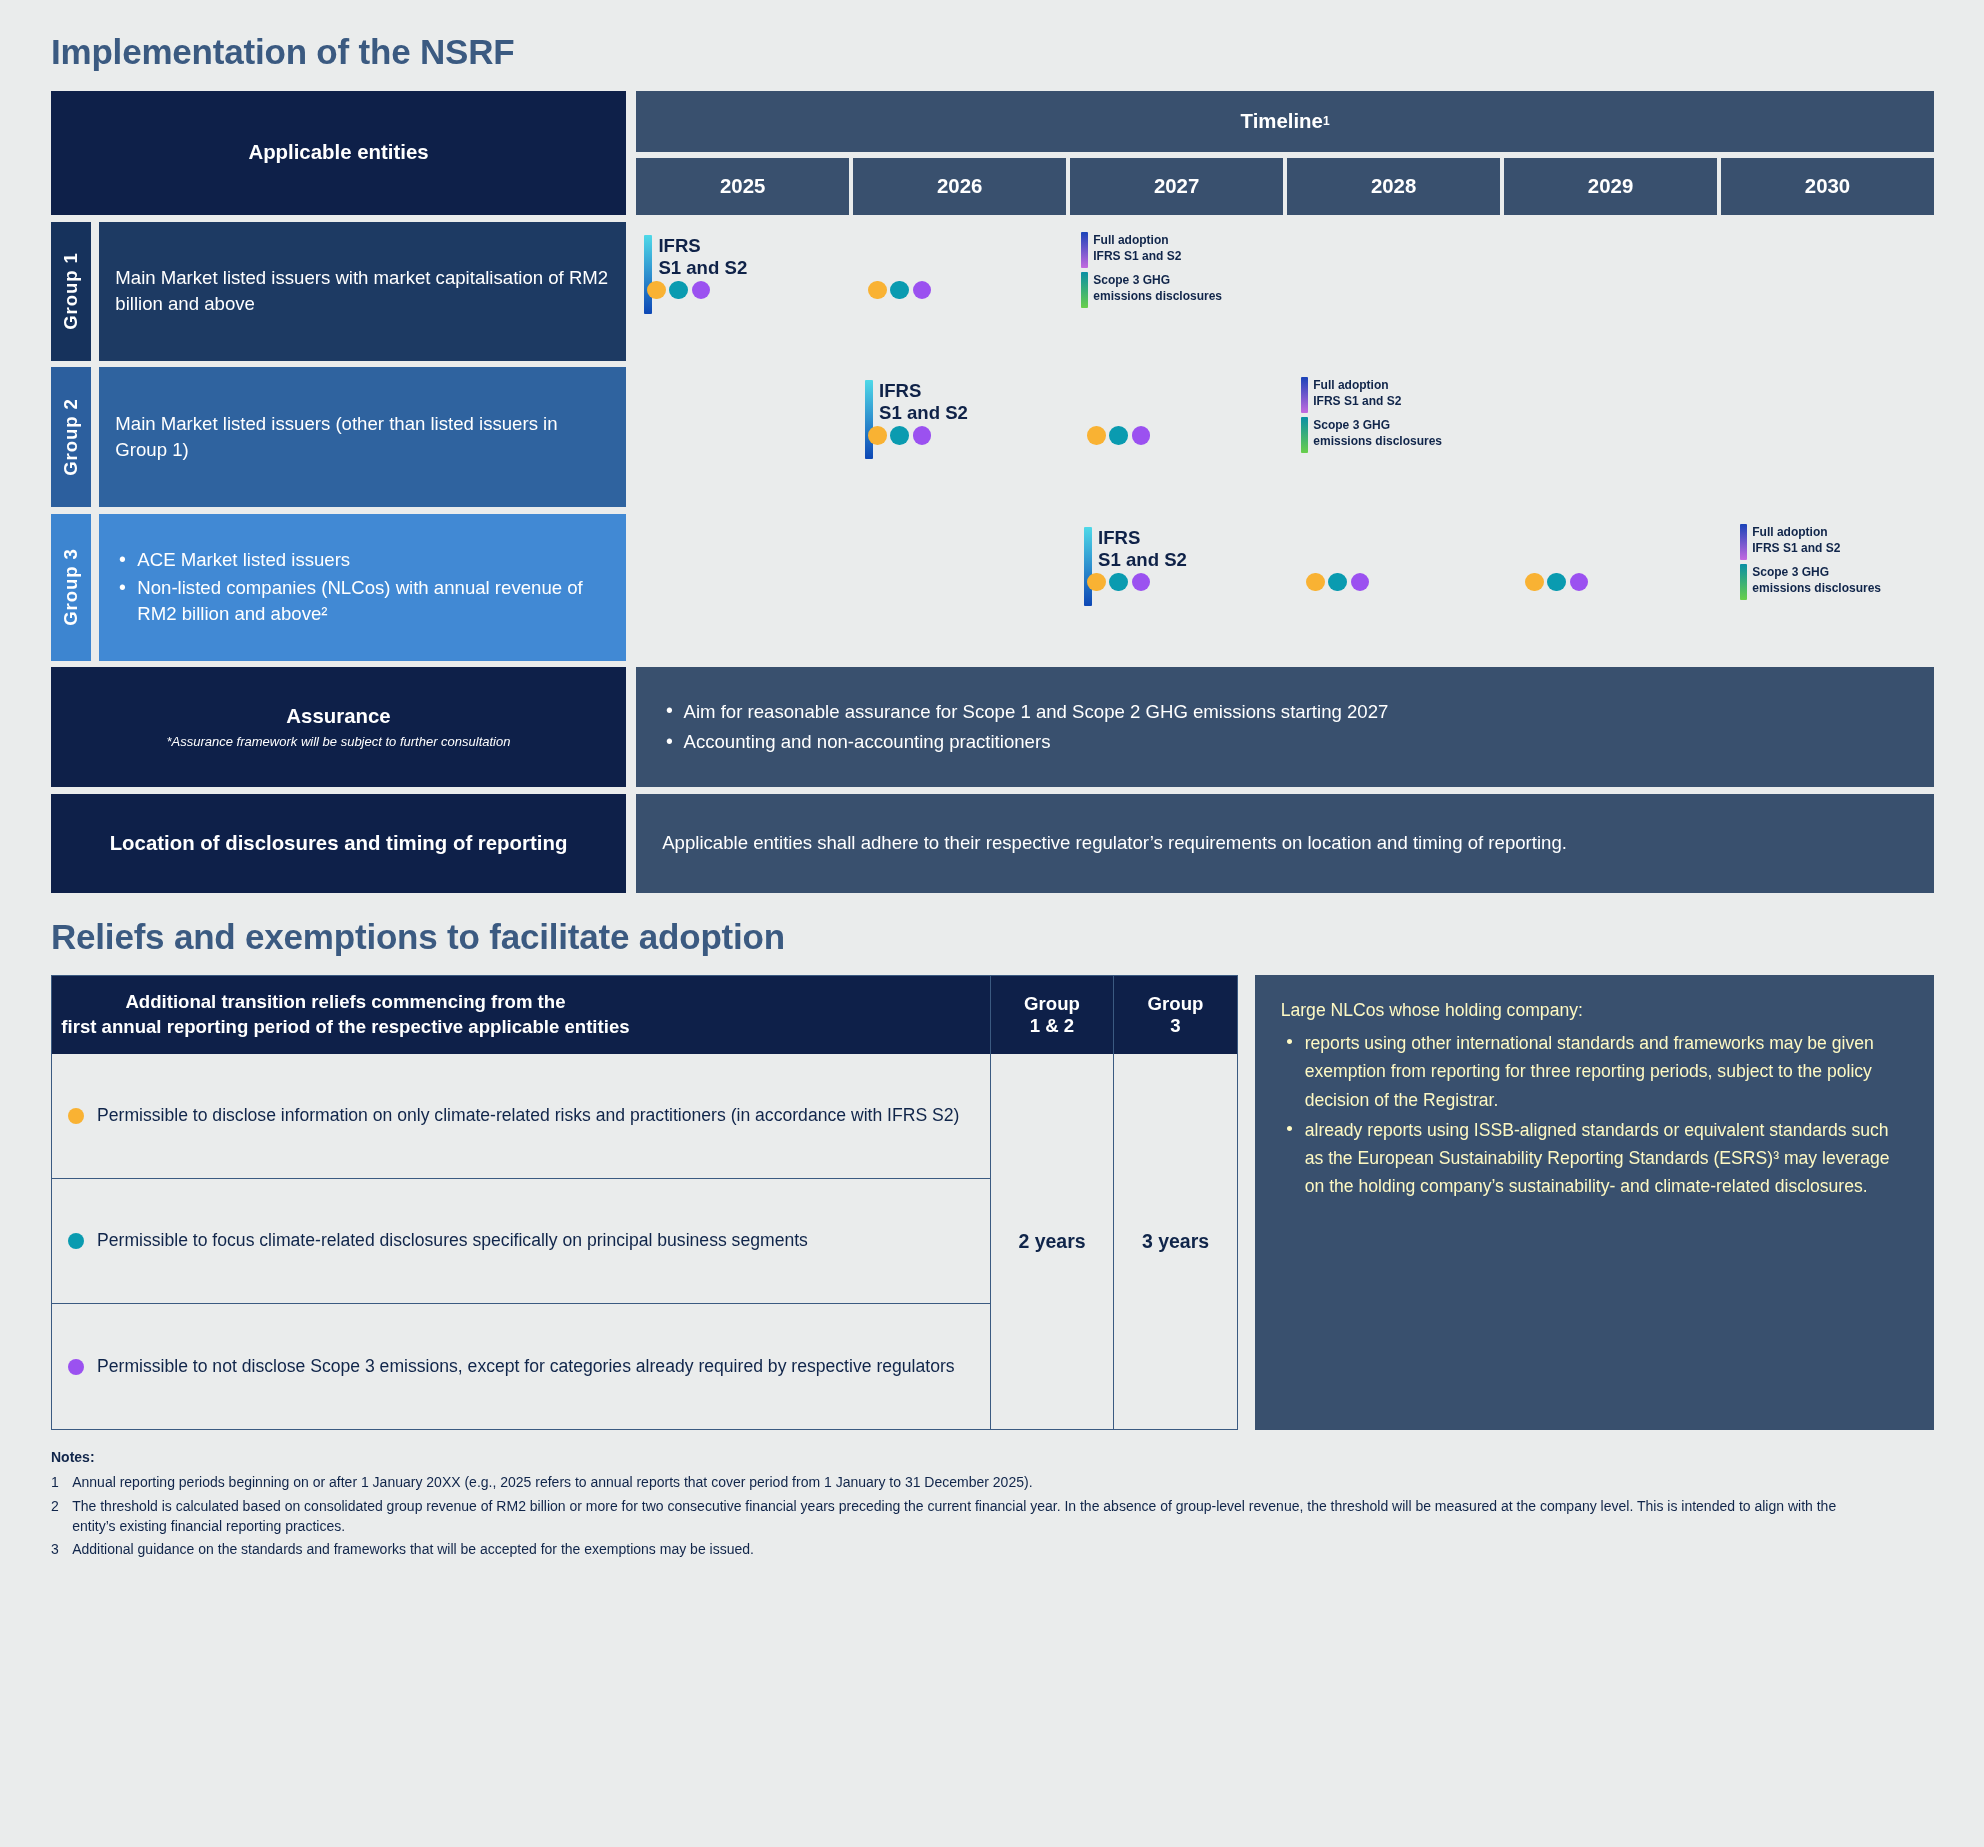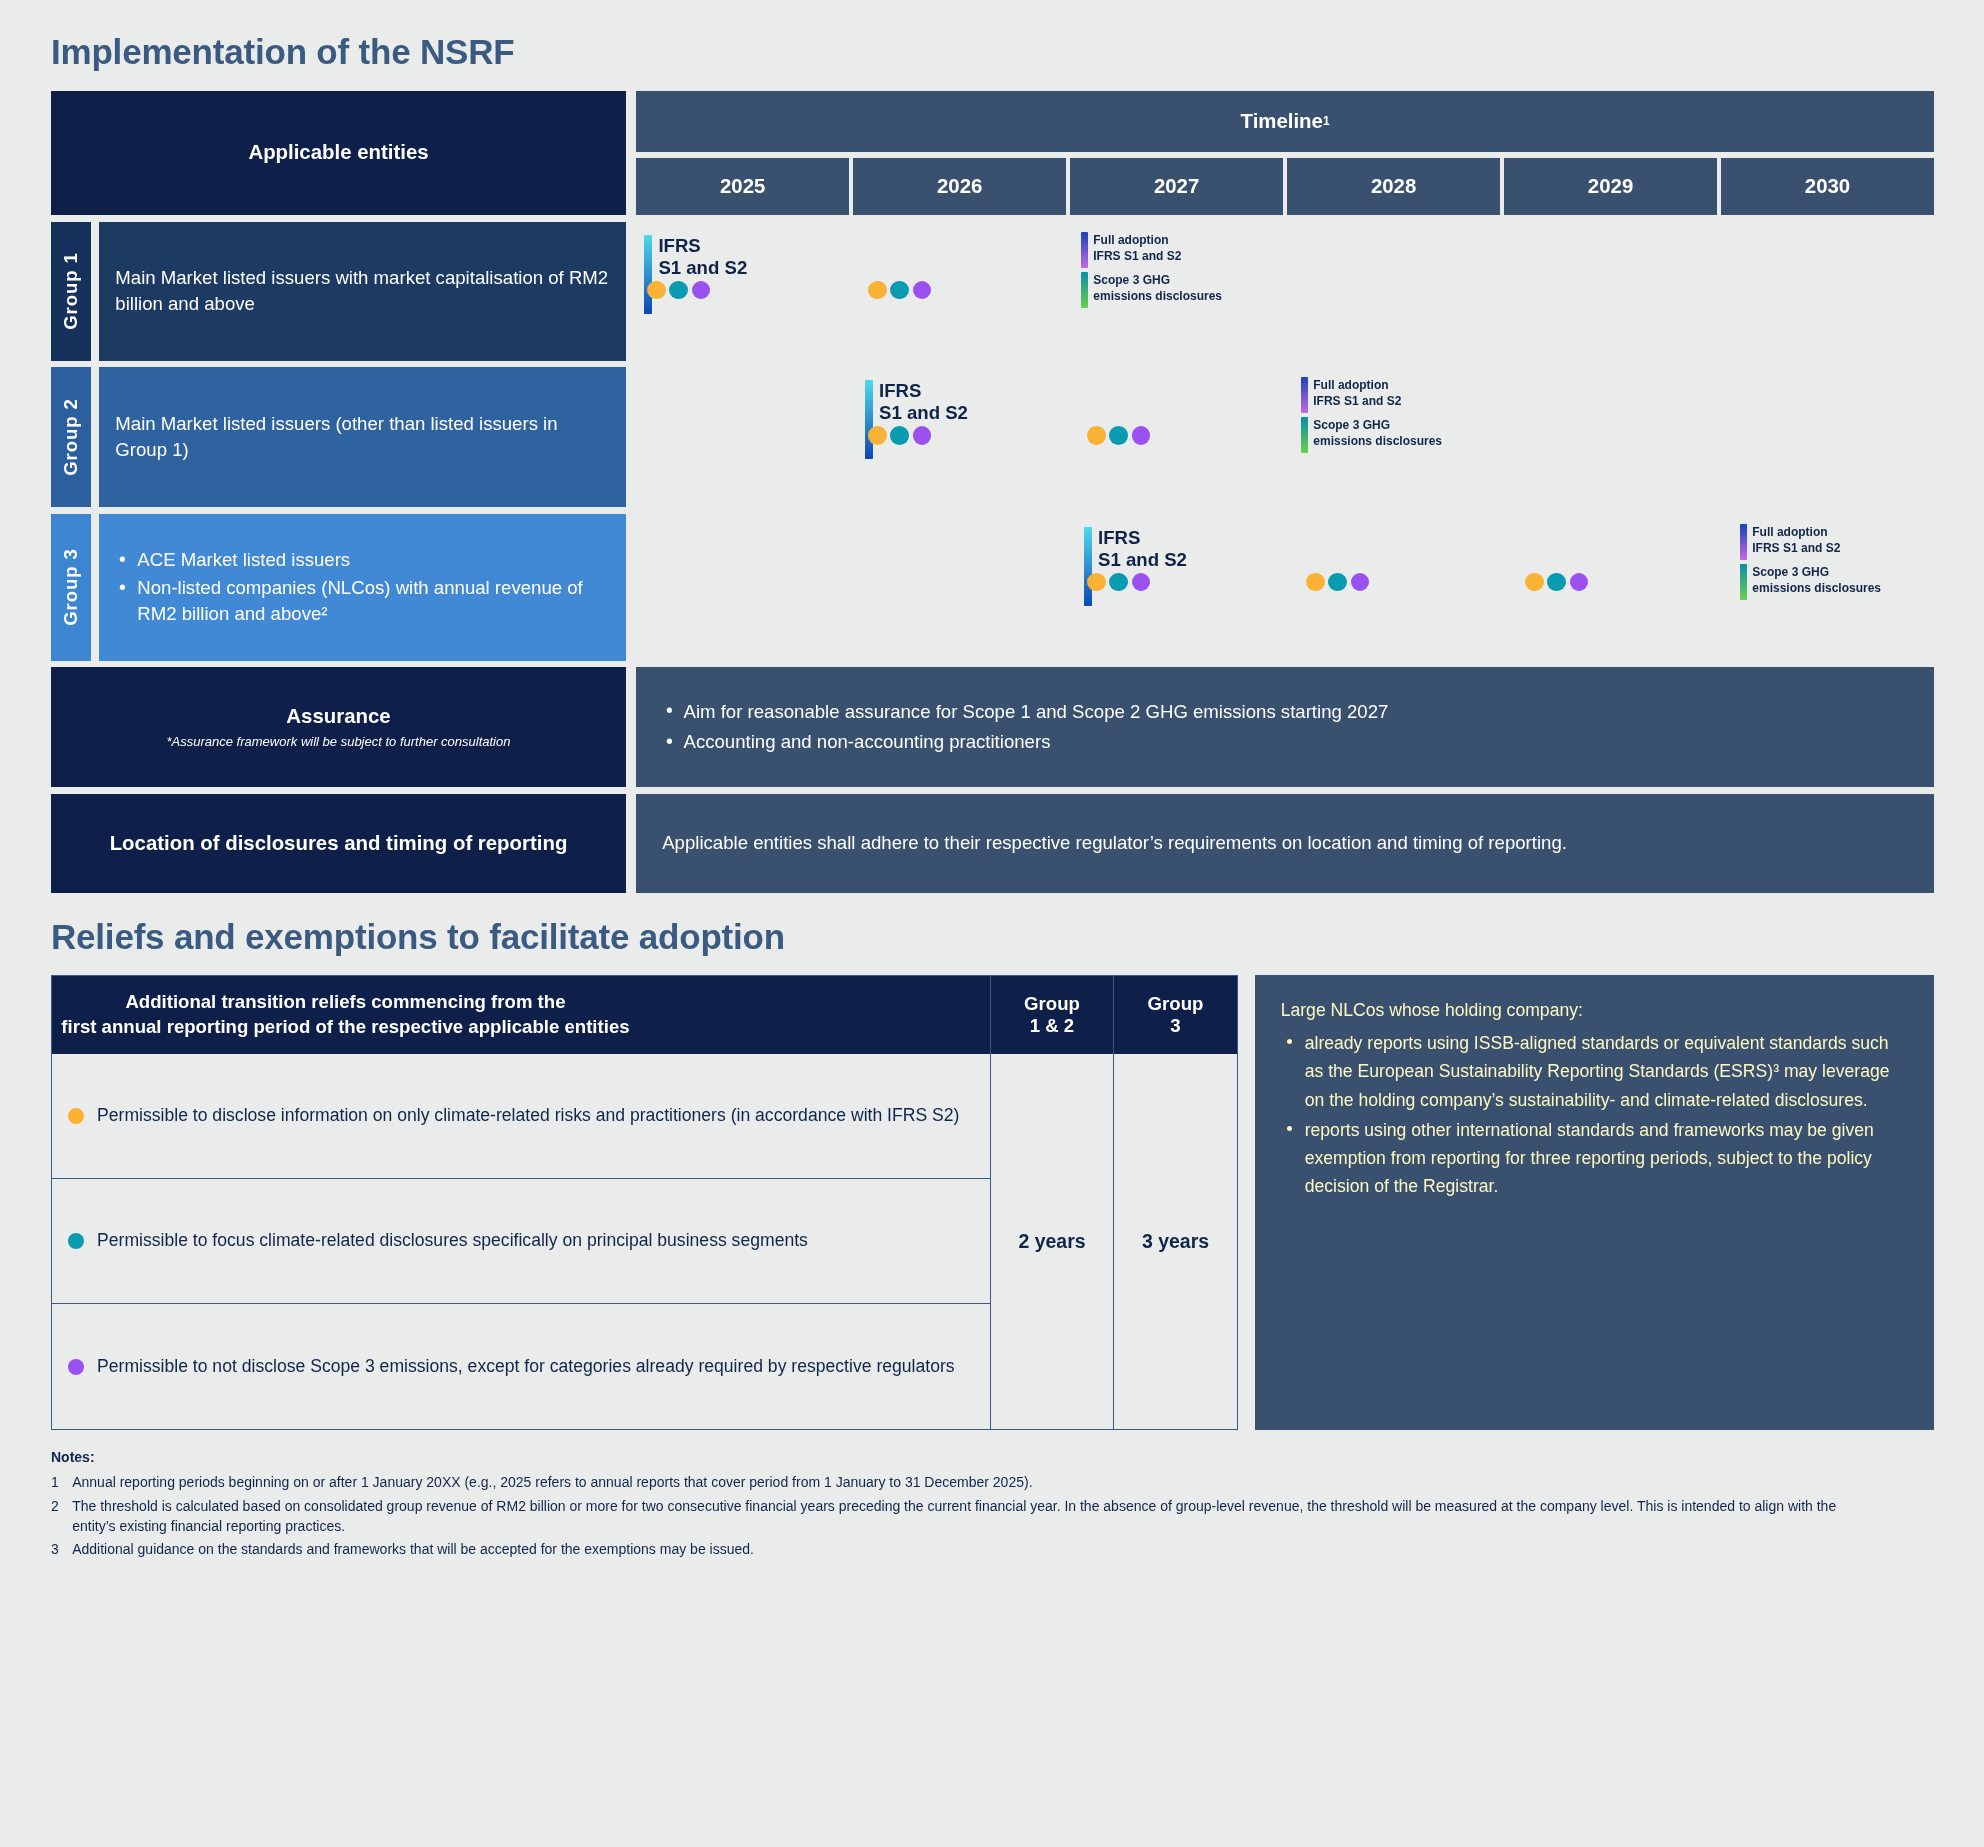--- a/index.html
+++ b/index.html
@@ -391,22 +391,22 @@
           </div>
         </div>
         <div class="rt-years sep">2 years</div>
         <div class="rt-years">3 years</div>
       </div>
     </div>
 
     <div class="nlcos-panel">
       <div class="lead">Large NLCos whose holding company:</div>
       <ul>
+        <li>reports using other international standards and frameworks may be given exemption from reporting for three reporting periods, subject to the policy decision of the Registrar.</li>
         <li>already reports using ISSB-aligned standards or equivalent standards such as the European Sustainability Reporting Standards (ESRS)³ may leverage on the holding company’s sustainability- and climate-related disclosures.</li>
-        <li>reports using other international standards and frameworks may be given exemption from reporting for three reporting periods, subject to the policy decision of the Registrar.</li>
       </ul>
     </div>
   </div>
 
   <div class="notes">
     <div class="hd">Notes:</div>
     <div class="note-line">
       <div class="num">1</div>
       <div class="txt">Annual reporting periods beginning on or after 1 January 20XX (e.g., 2025 refers to annual reports that cover period from 1 January to 31 December 2025).</div>
     </div>

